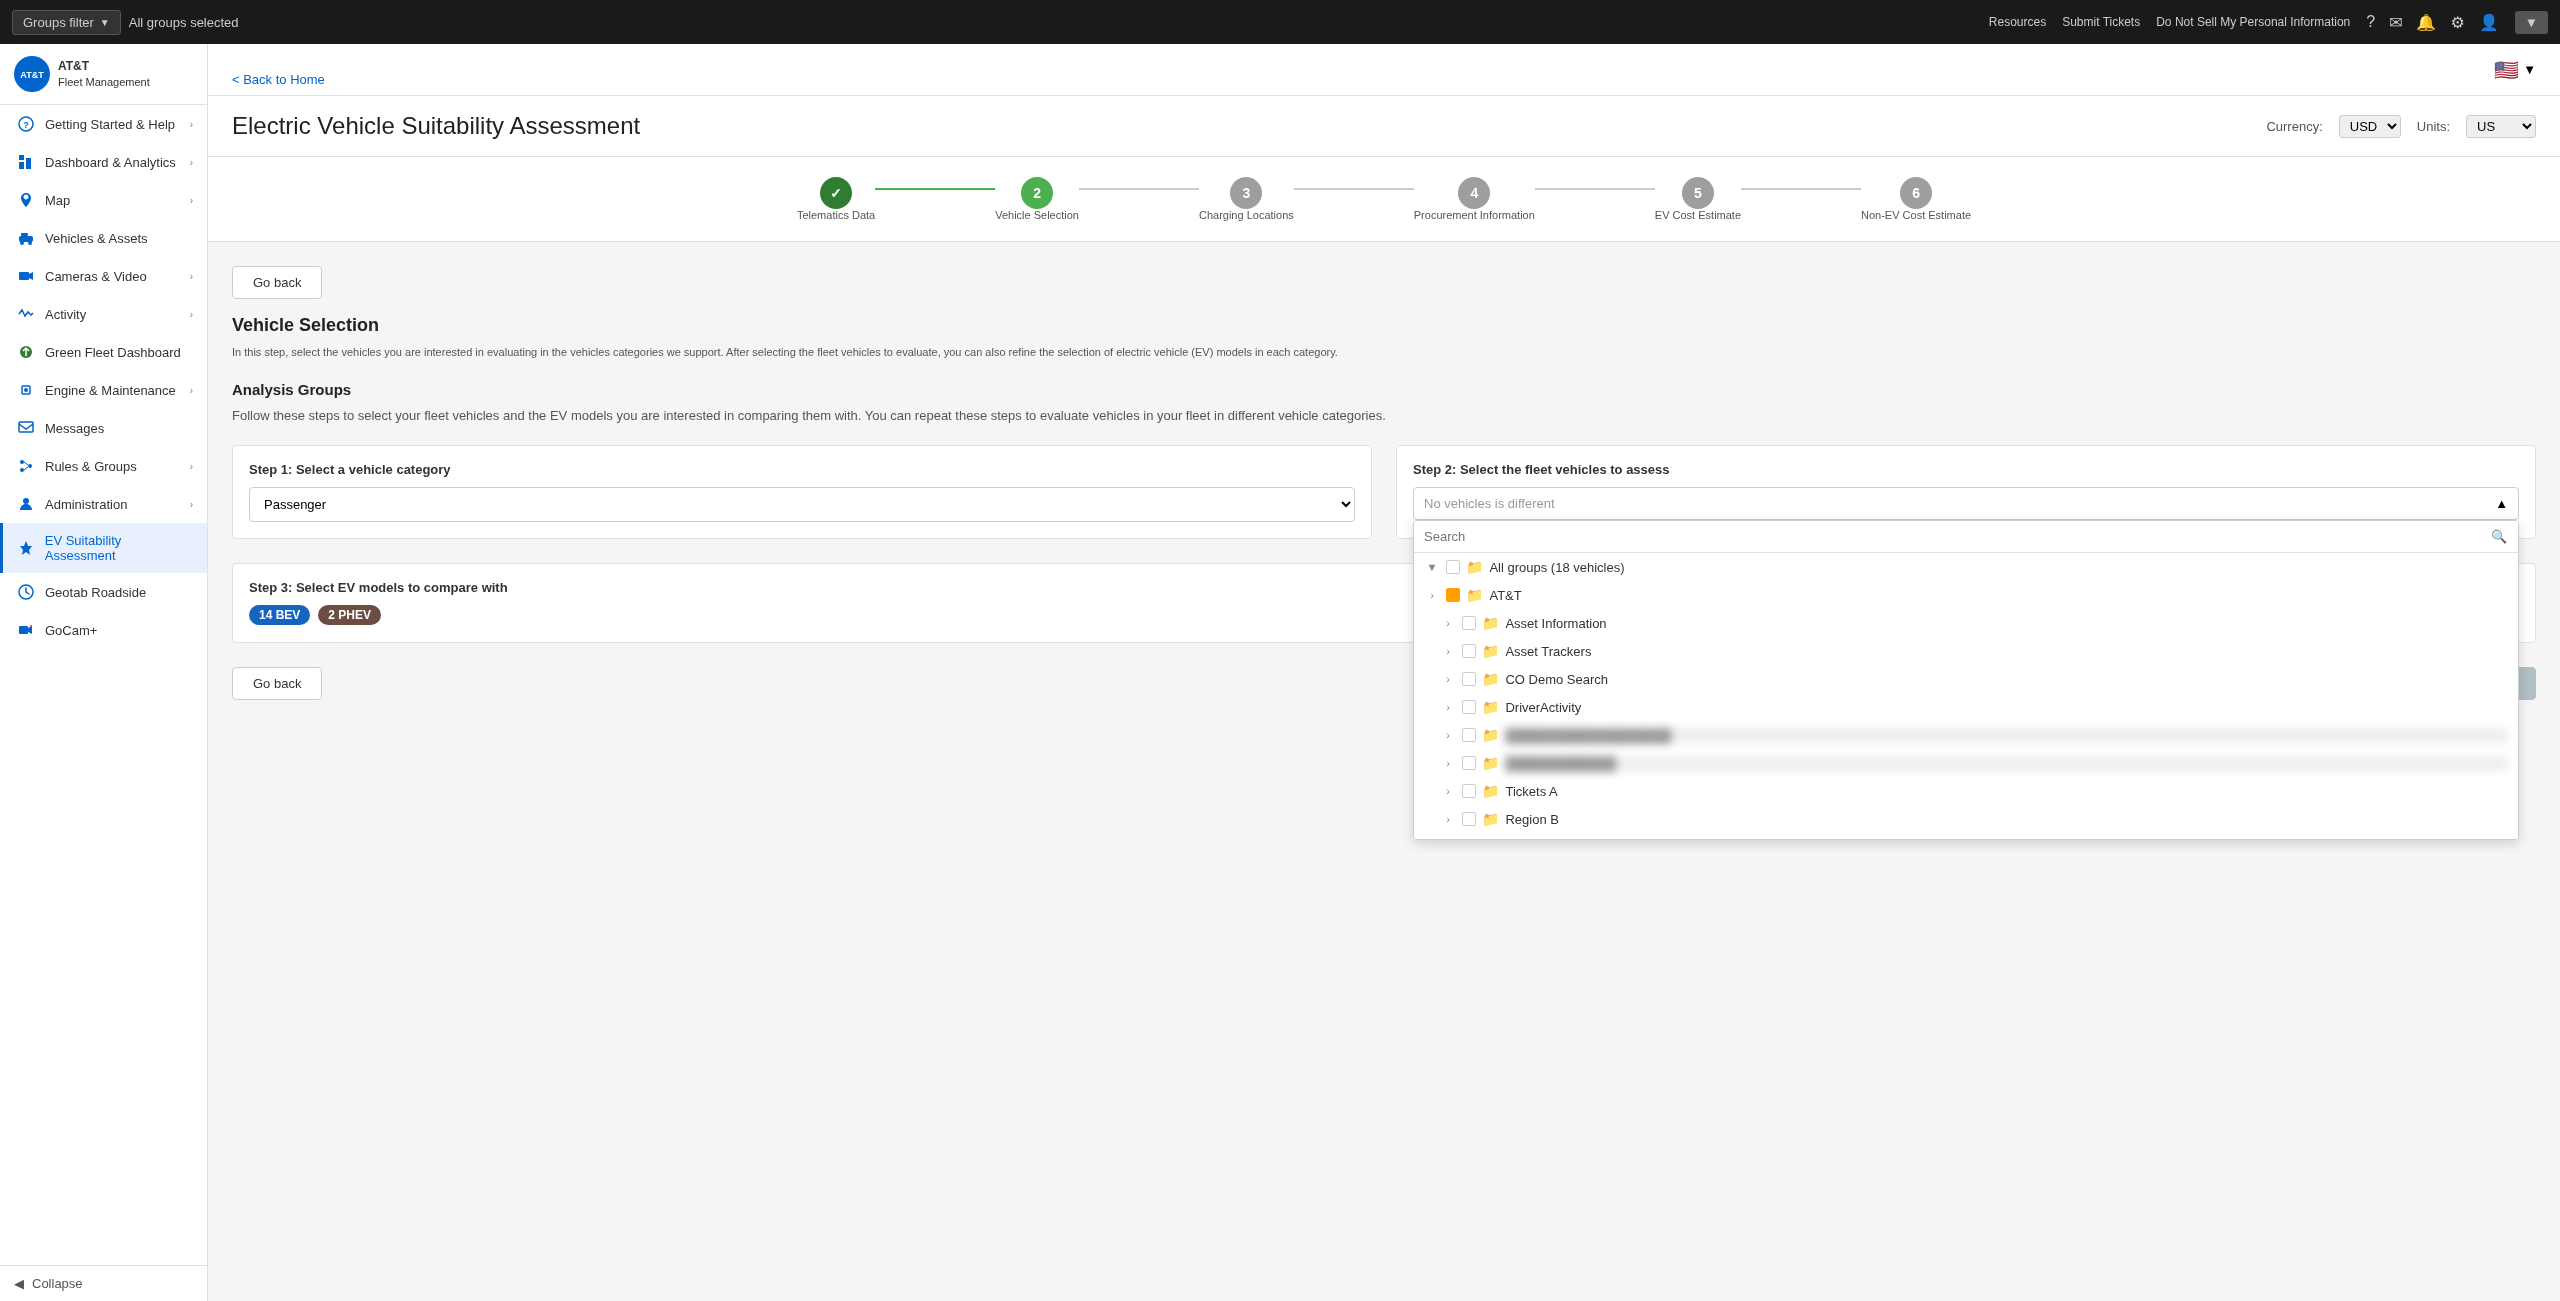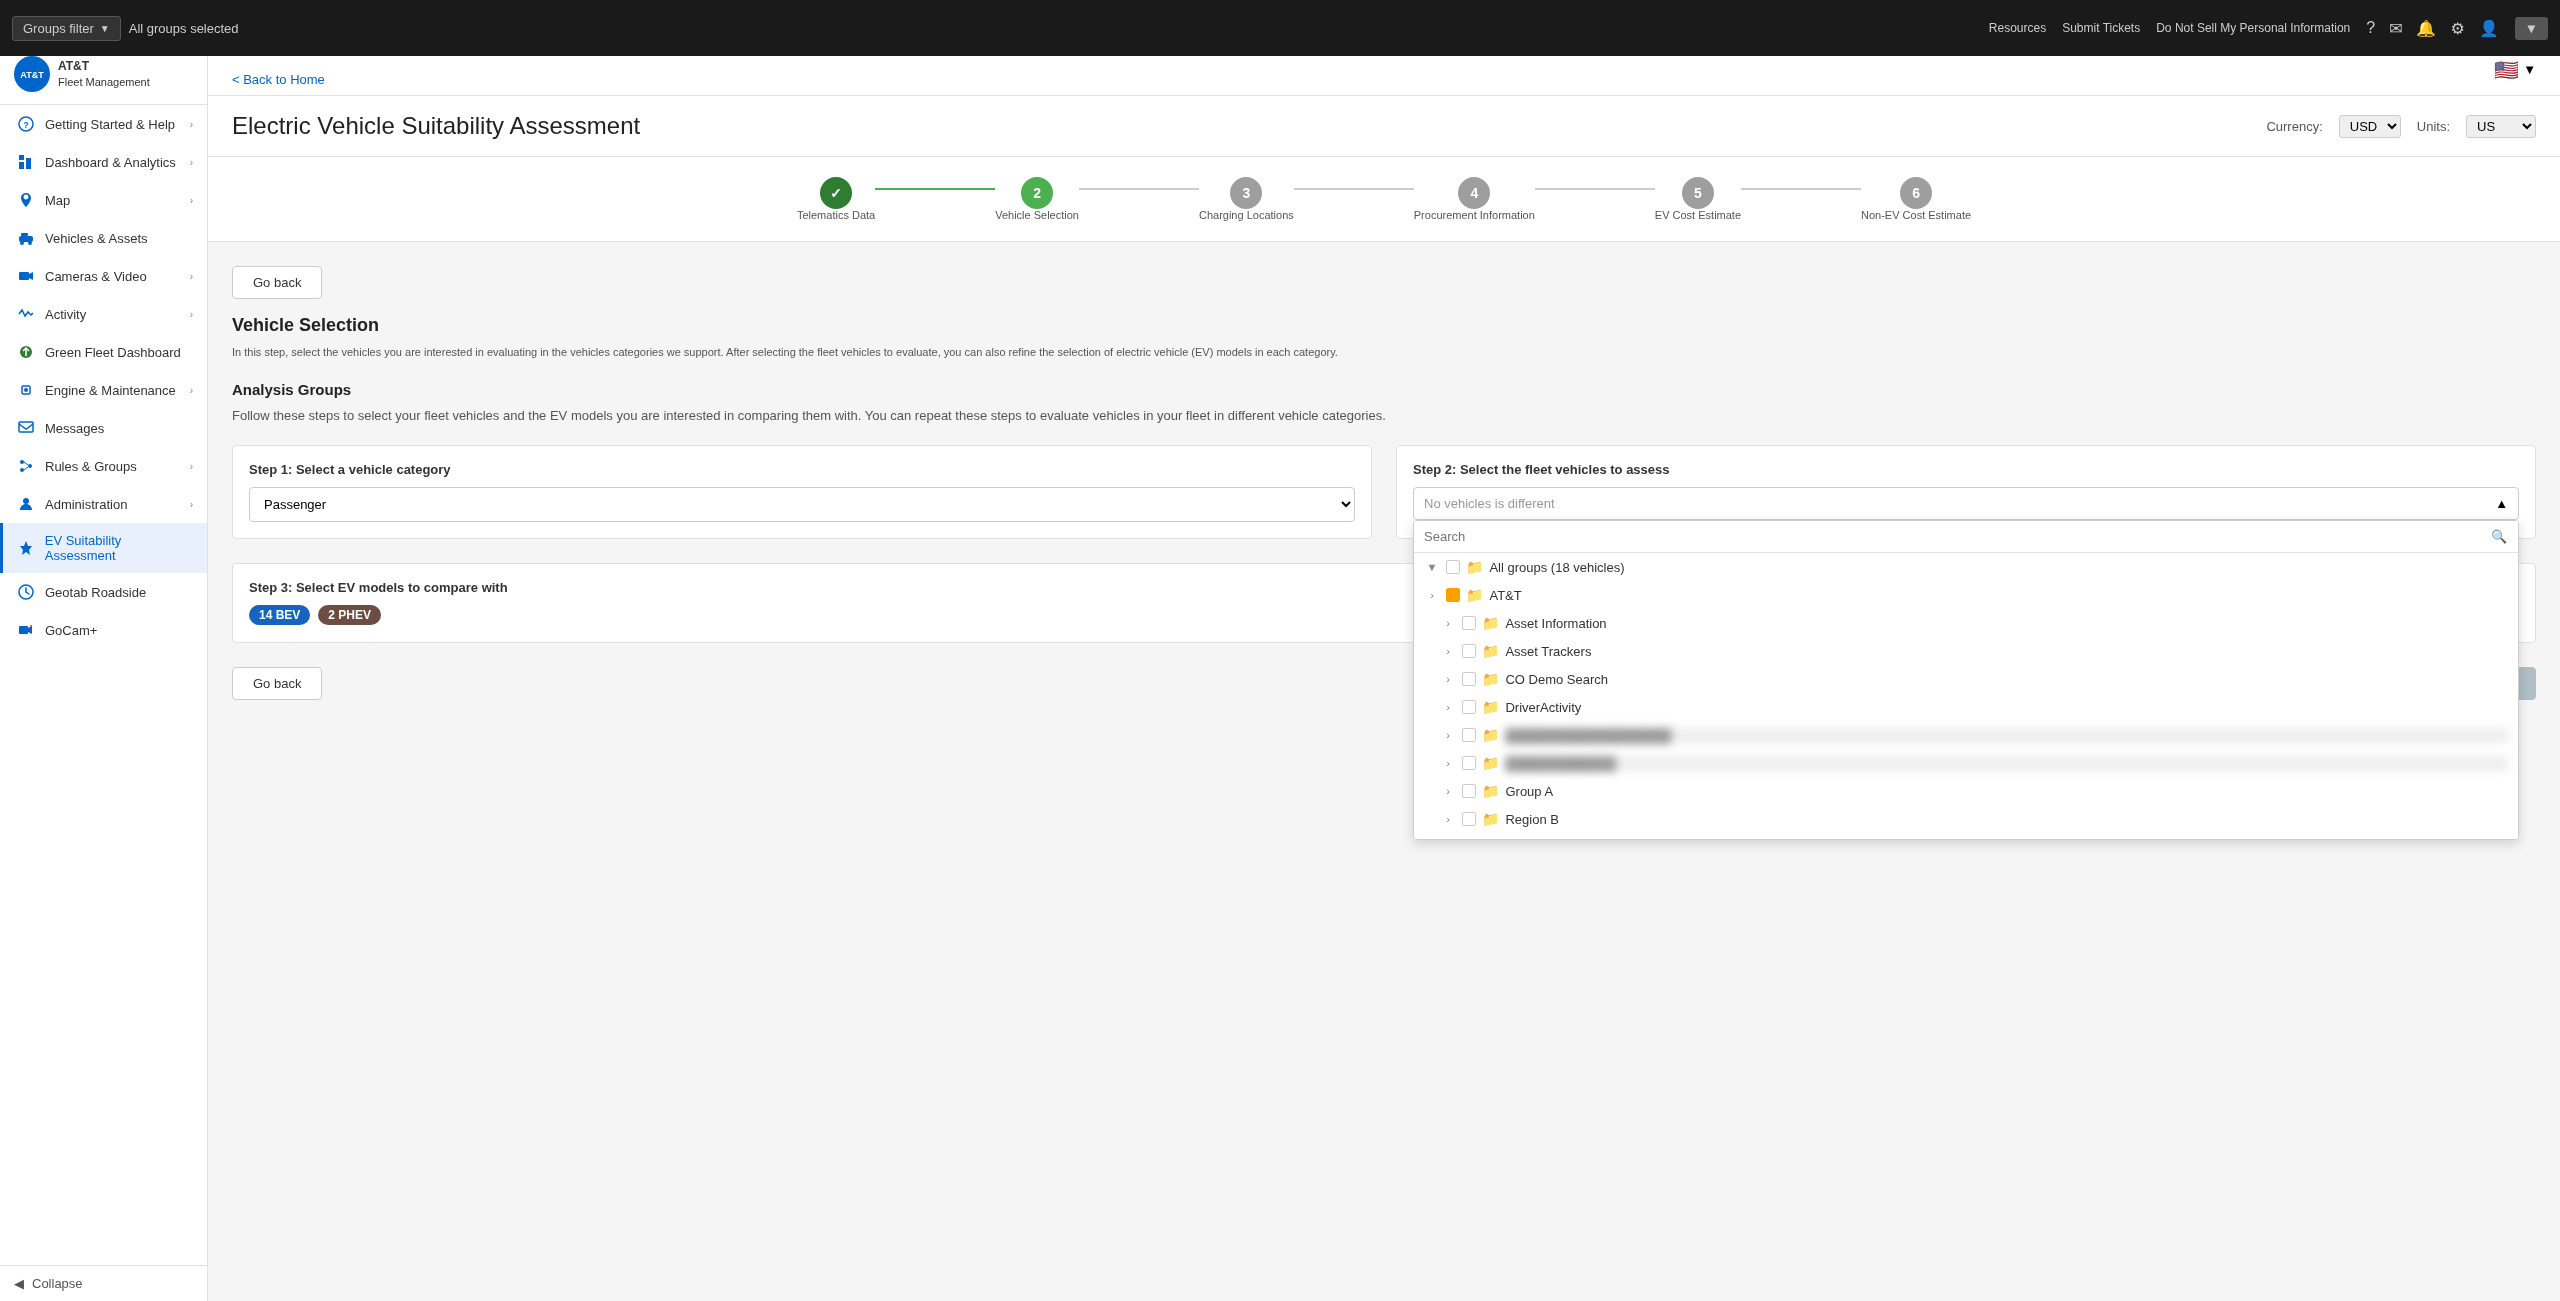--- a/index.html
+++ b/index.html
@@ -6,21 +6,21 @@
     body { font-family: Arial, sans-serif; font-size: 13px; background: #f5f5f5; overflow-x: hidden; }
 
     
     .top-bar {
       background: #1a1a1a;
       color: #ccc;
       display: flex;
       align-items: center;
       justify-content: space-between;
       padding: 0 12px;
-      height: 56px;
+      height: 44px;
       position: fixed;
       top: 0; left: 0; right: 0;
       z-index: 100;
     }
     .top-bar-left { display: flex; align-items: center; gap: 8px; }
     .groups-filter-btn {
       background: #333;
       border: 1px solid #555;
       color: #ccc;
       padding: 4px 10px;
@@ -633,21 +633,21 @@
                 <span class="expand-btn">›</span>
                 <div class="checkbox"></div>
                 <span class="folder-icon">📁</span>
                 <span class="item-label blurred">████████████</span>
               </div>
 
               <div class="tree-item tree-level-2">
                 <span class="expand-btn">›</span>
                 <div class="checkbox"></div>
                 <span class="folder-icon">📁</span>
-                <span class="item-label">Group A</span>
+                <span class="item-label">Tickets A</span>
               </div>
 
               <div class="tree-item tree-level-2">
                 <span class="expand-btn">›</span>
                 <div class="checkbox"></div>
                 <span class="folder-icon">📁</span>
                 <span class="item-label">Region B</span>
               </div>
 
               <div class="tree-item tree-level-2">

